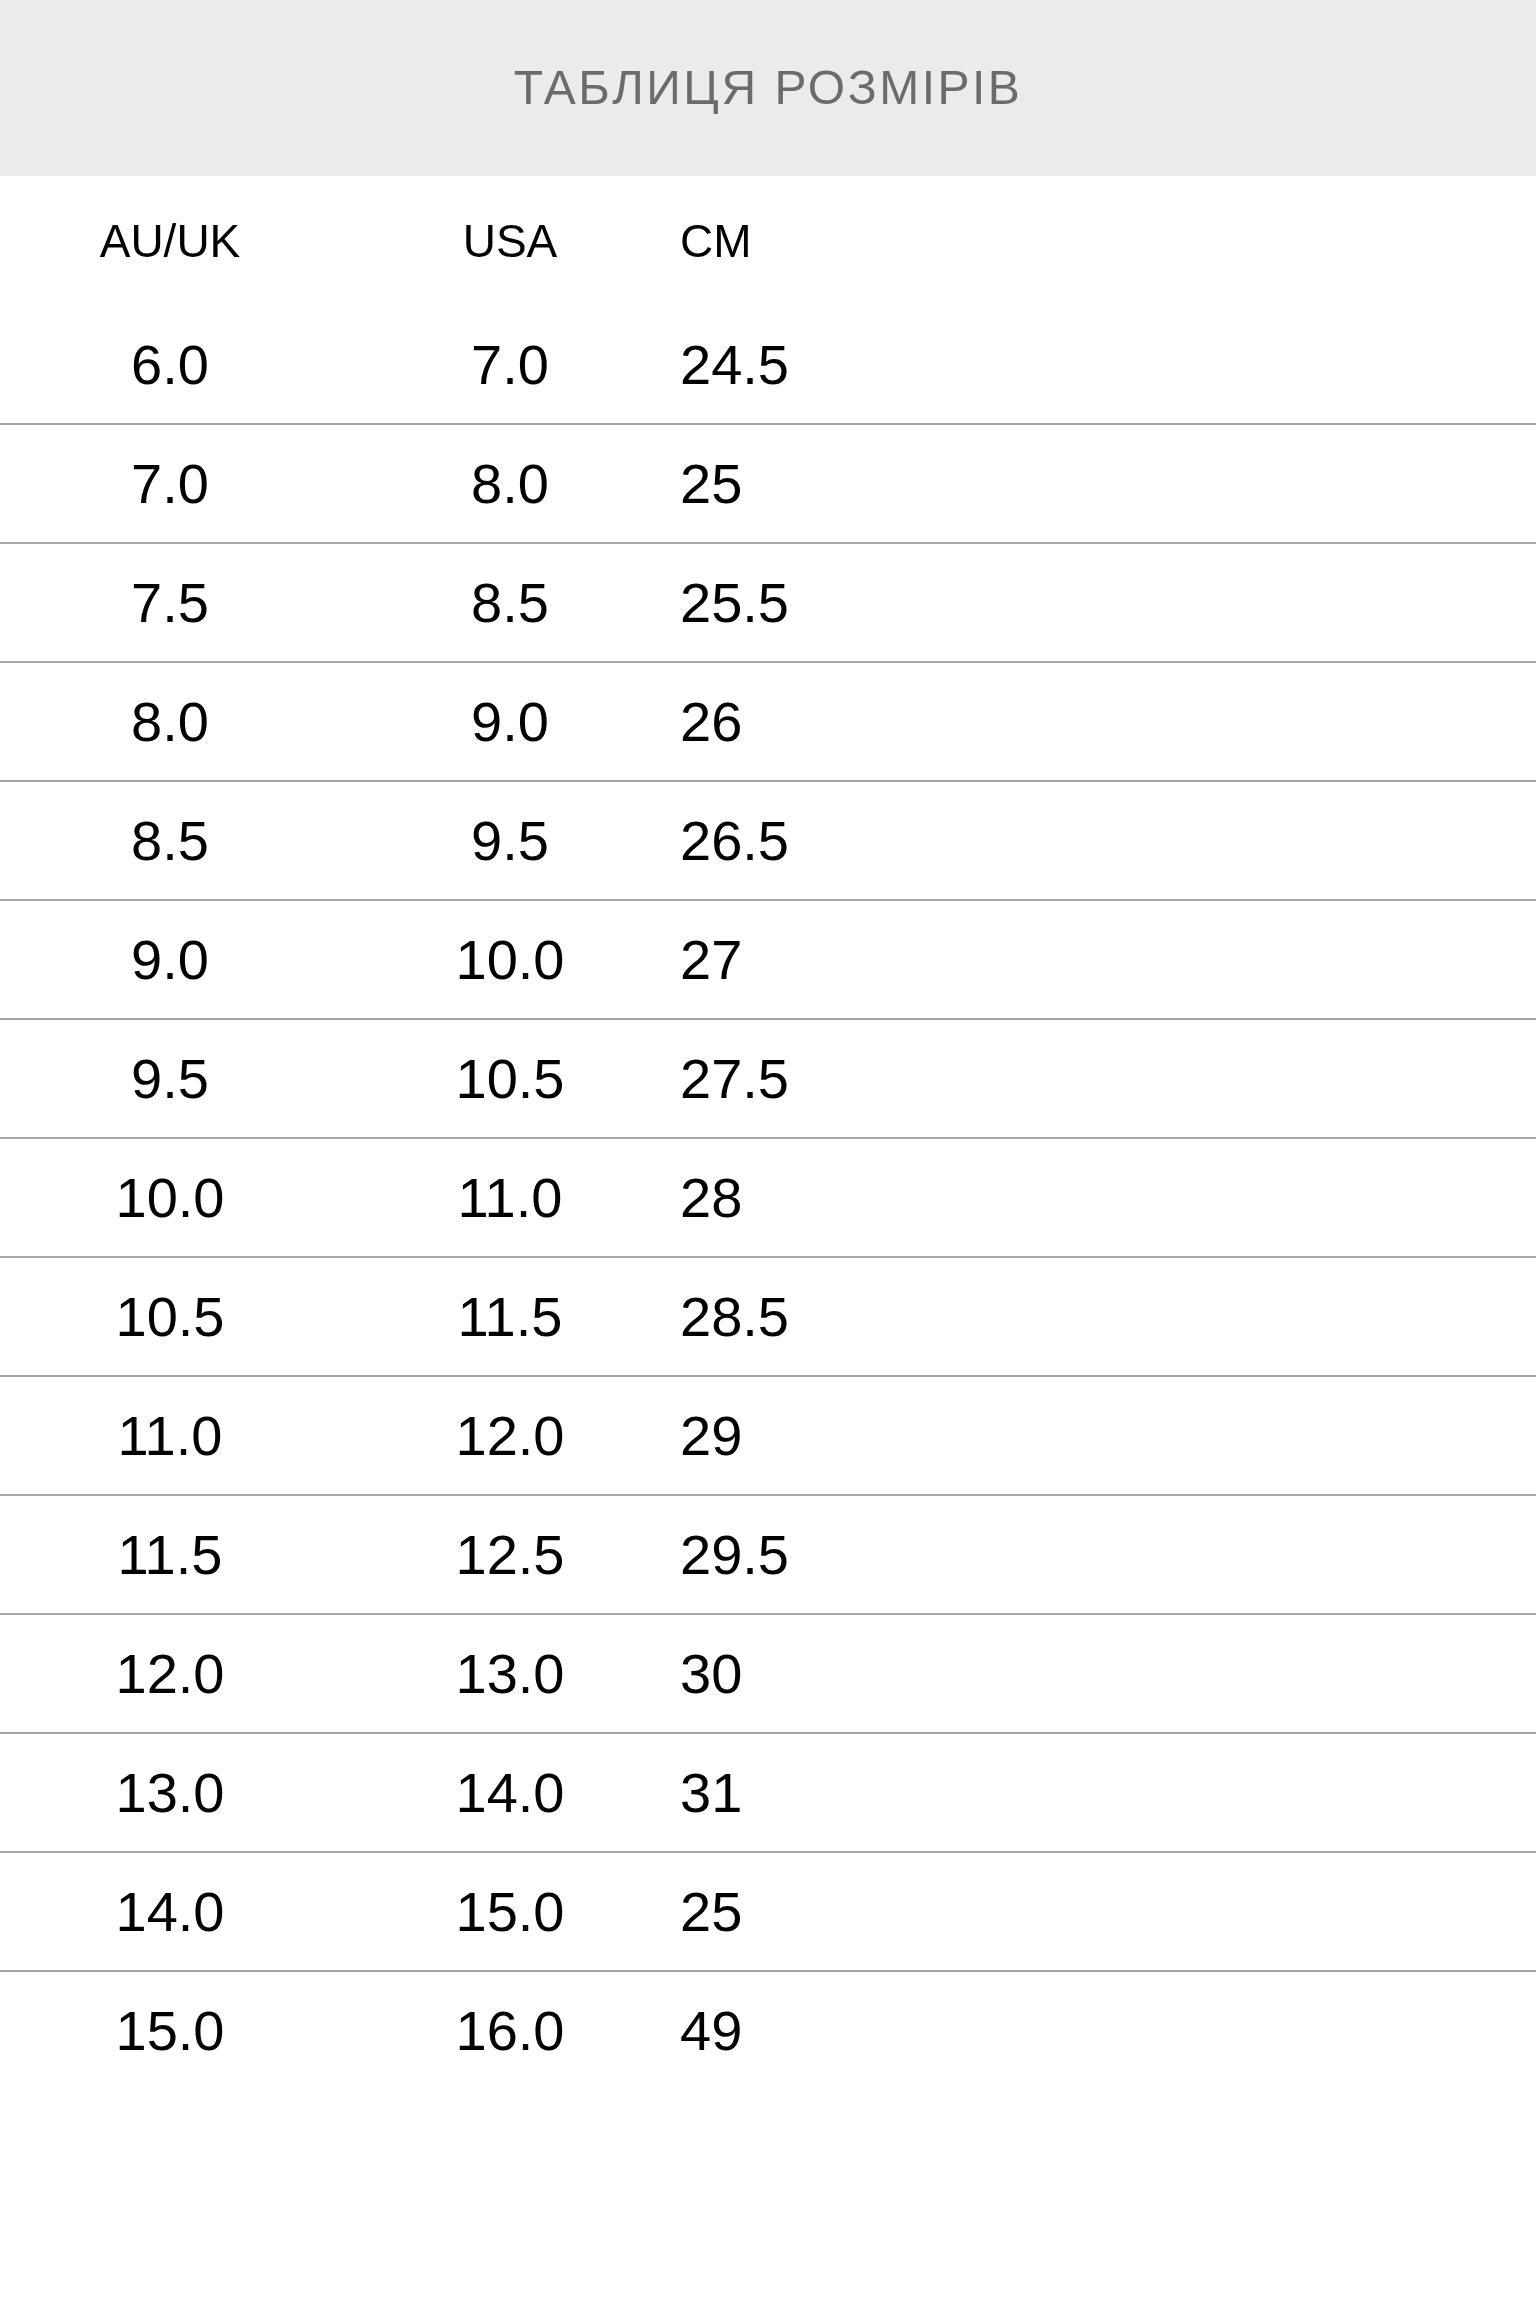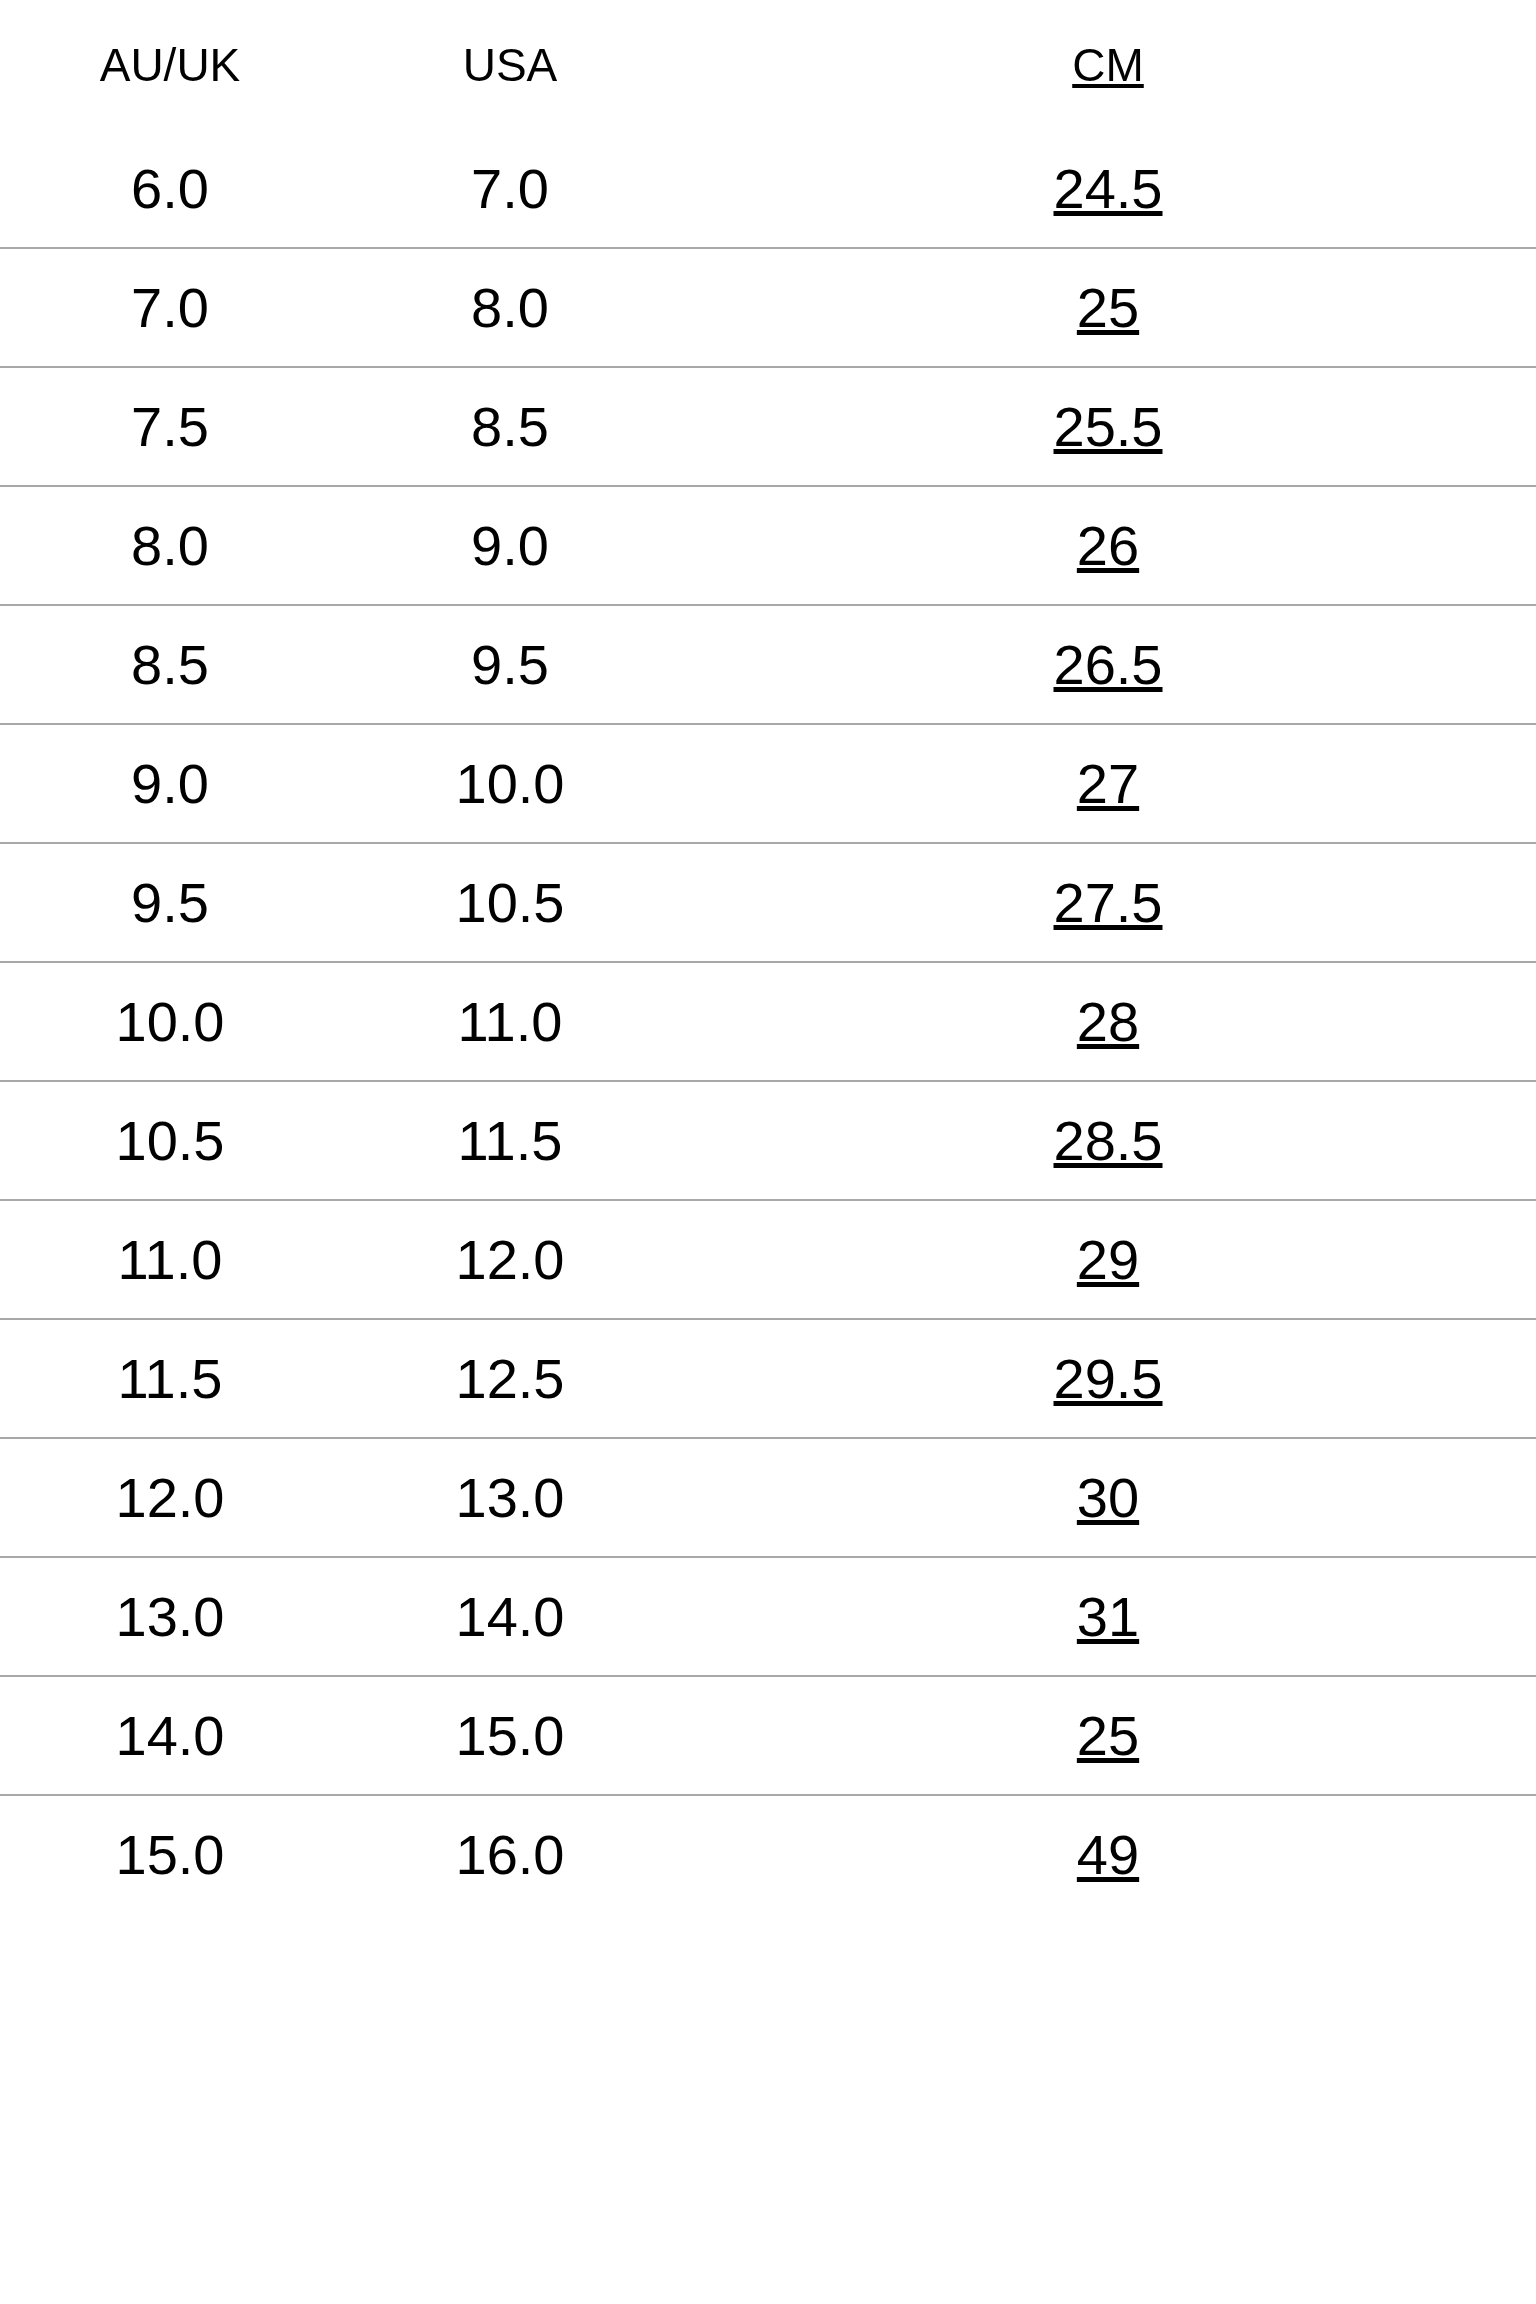--- a/index.html
+++ b/index.html
@@ -65,32 +65,35 @@
 
   
   .size-table thead th {
     height: 130px;
     line-height: 130px;
     font-size: 46px;
   }
 
   .cell-auuk { text-align: center; }
   .cell-usa  { text-align: center; }
-  .cell-cm   { text-align: center; padding-left: 48px; text-decoration: underline; }
+  .cell-cm   { text-align: left; padding-left: 48px; }
 
   
   .size-table tbody tr + tr > td {
     border-top: 2px solid #a8a8a8;
   }
 </style>
 </head>
 <body>
 
 <div id="size-chart">
 
+  <div class="chart-header">
+    <div class="chart-title">ТАБЛИЦЯ РОЗМІРІВ</div>
+  </div>
 
   <table class="size-table">
     <colgroup>
       <col class="col-auuk">
       <col class="col-usa">
       <col class="col-cm">
     </colgroup>
     <thead>
       <tr>
         <th class="cell-auuk">AU/UK</th>

